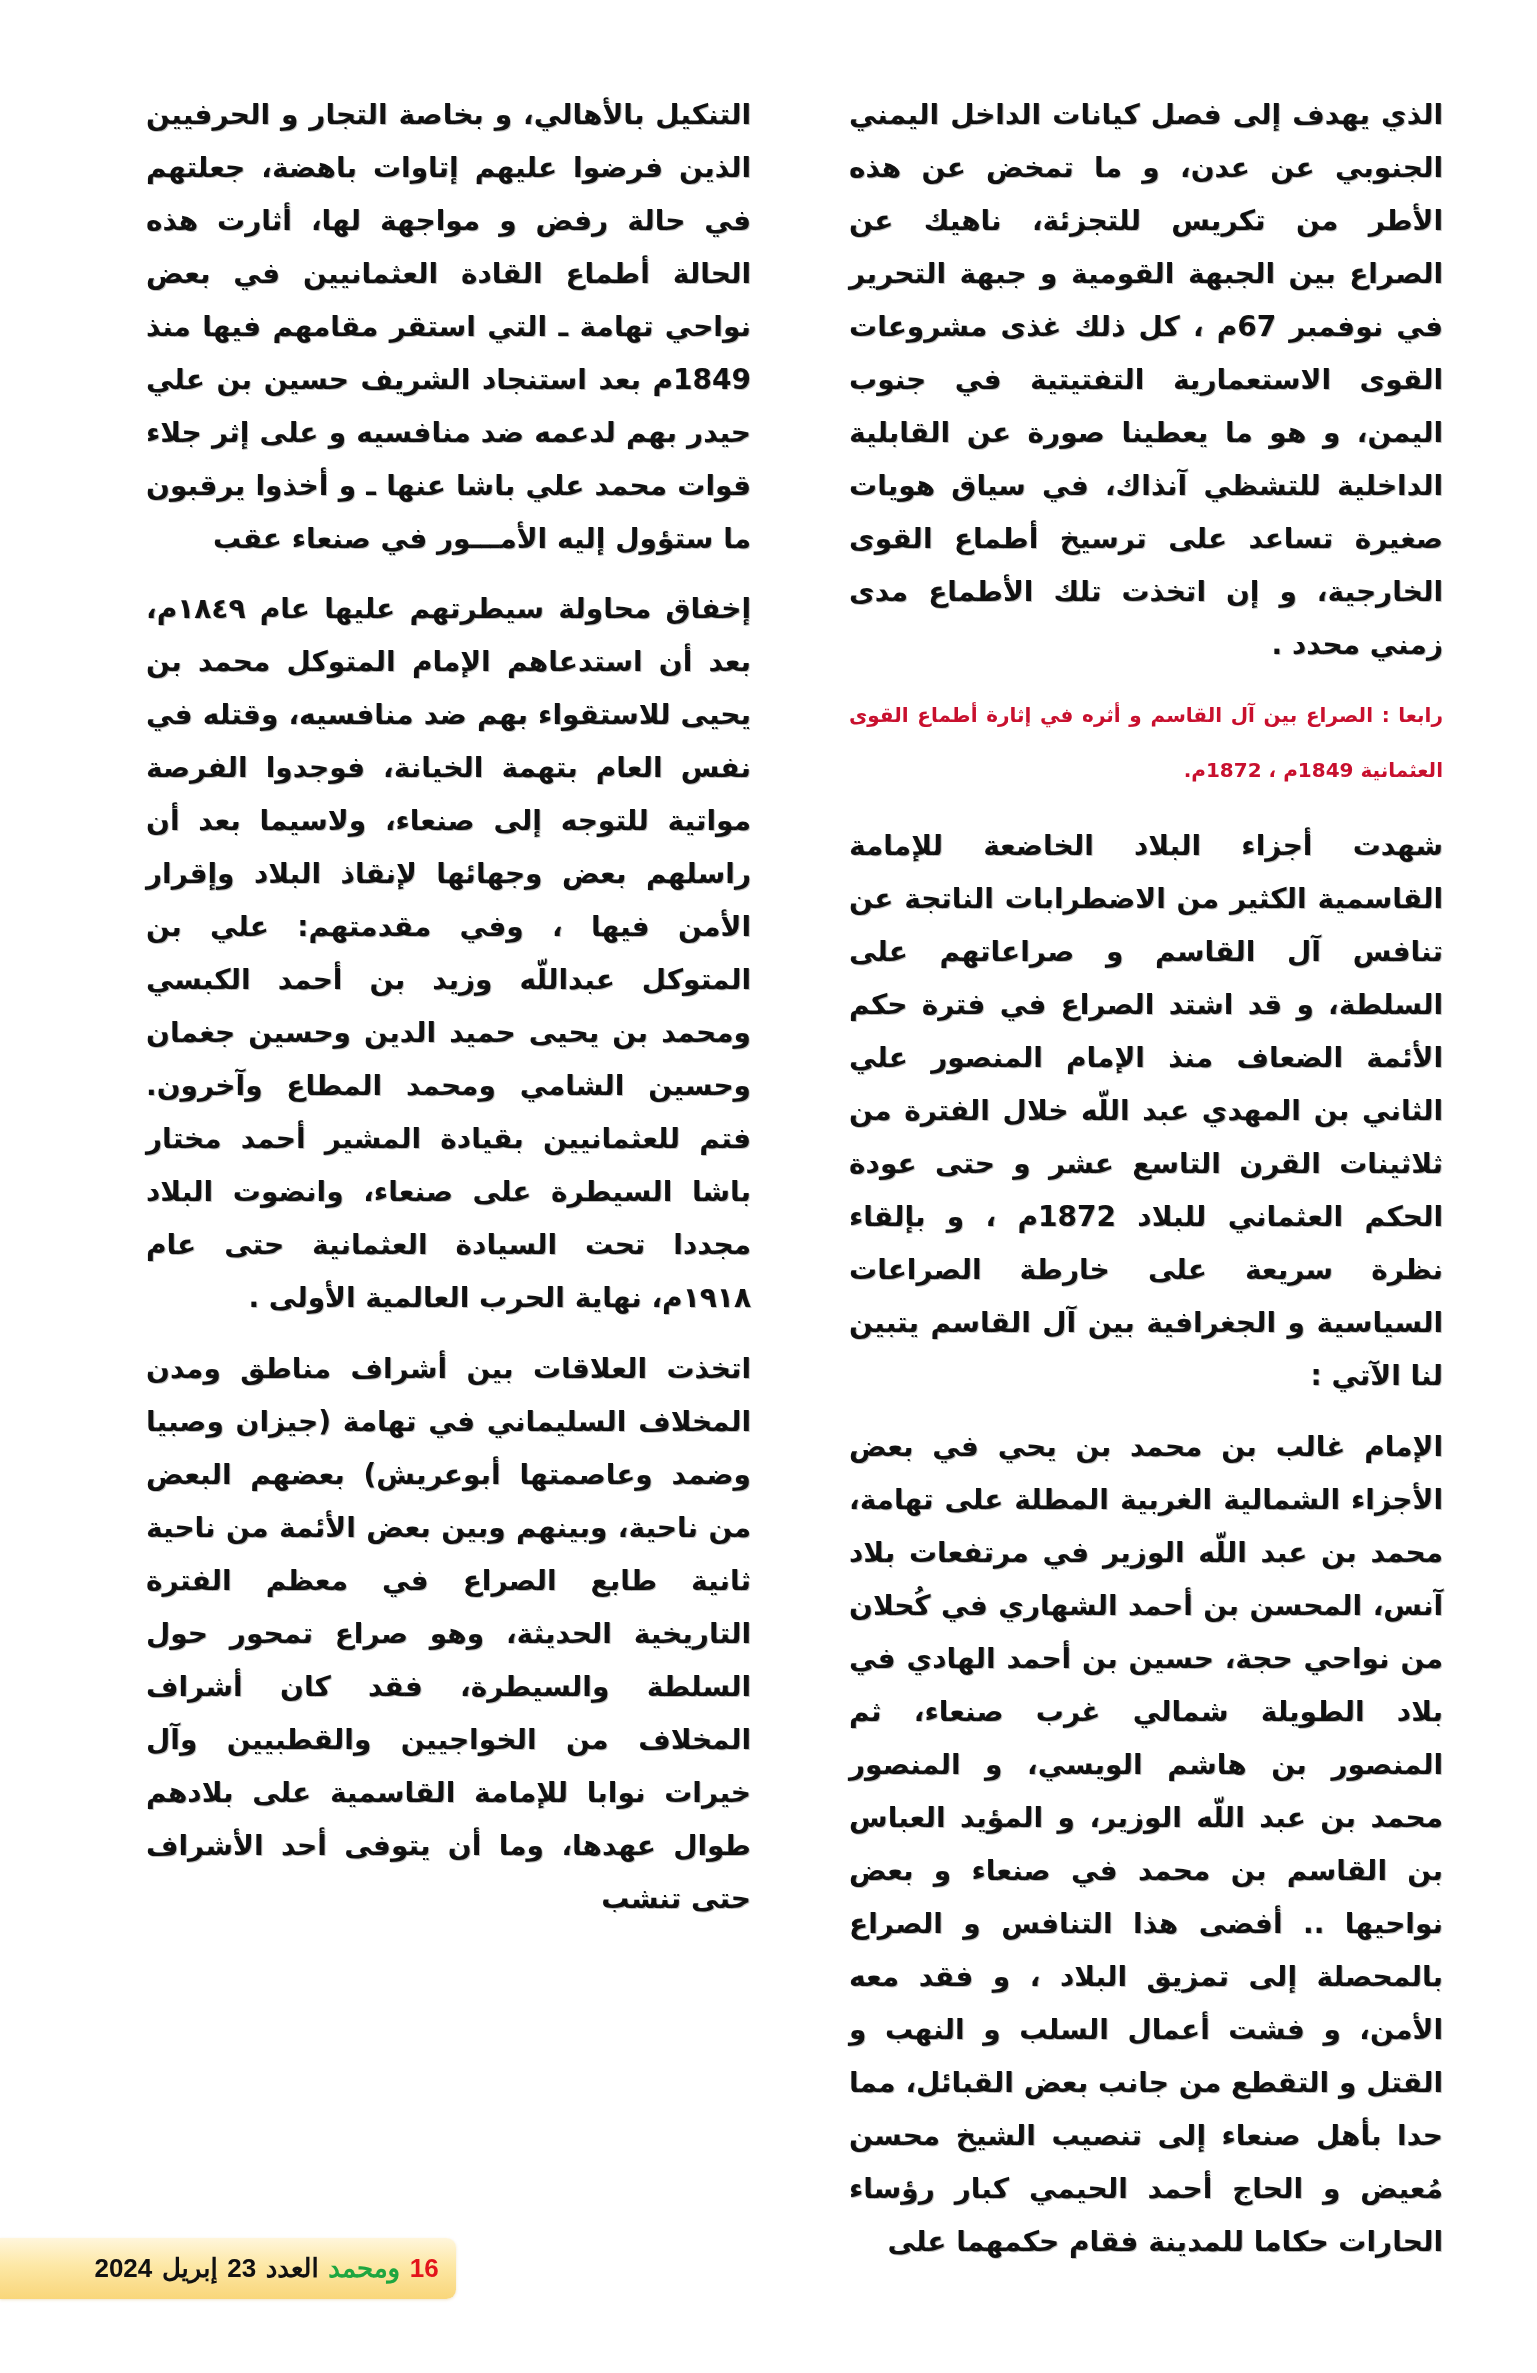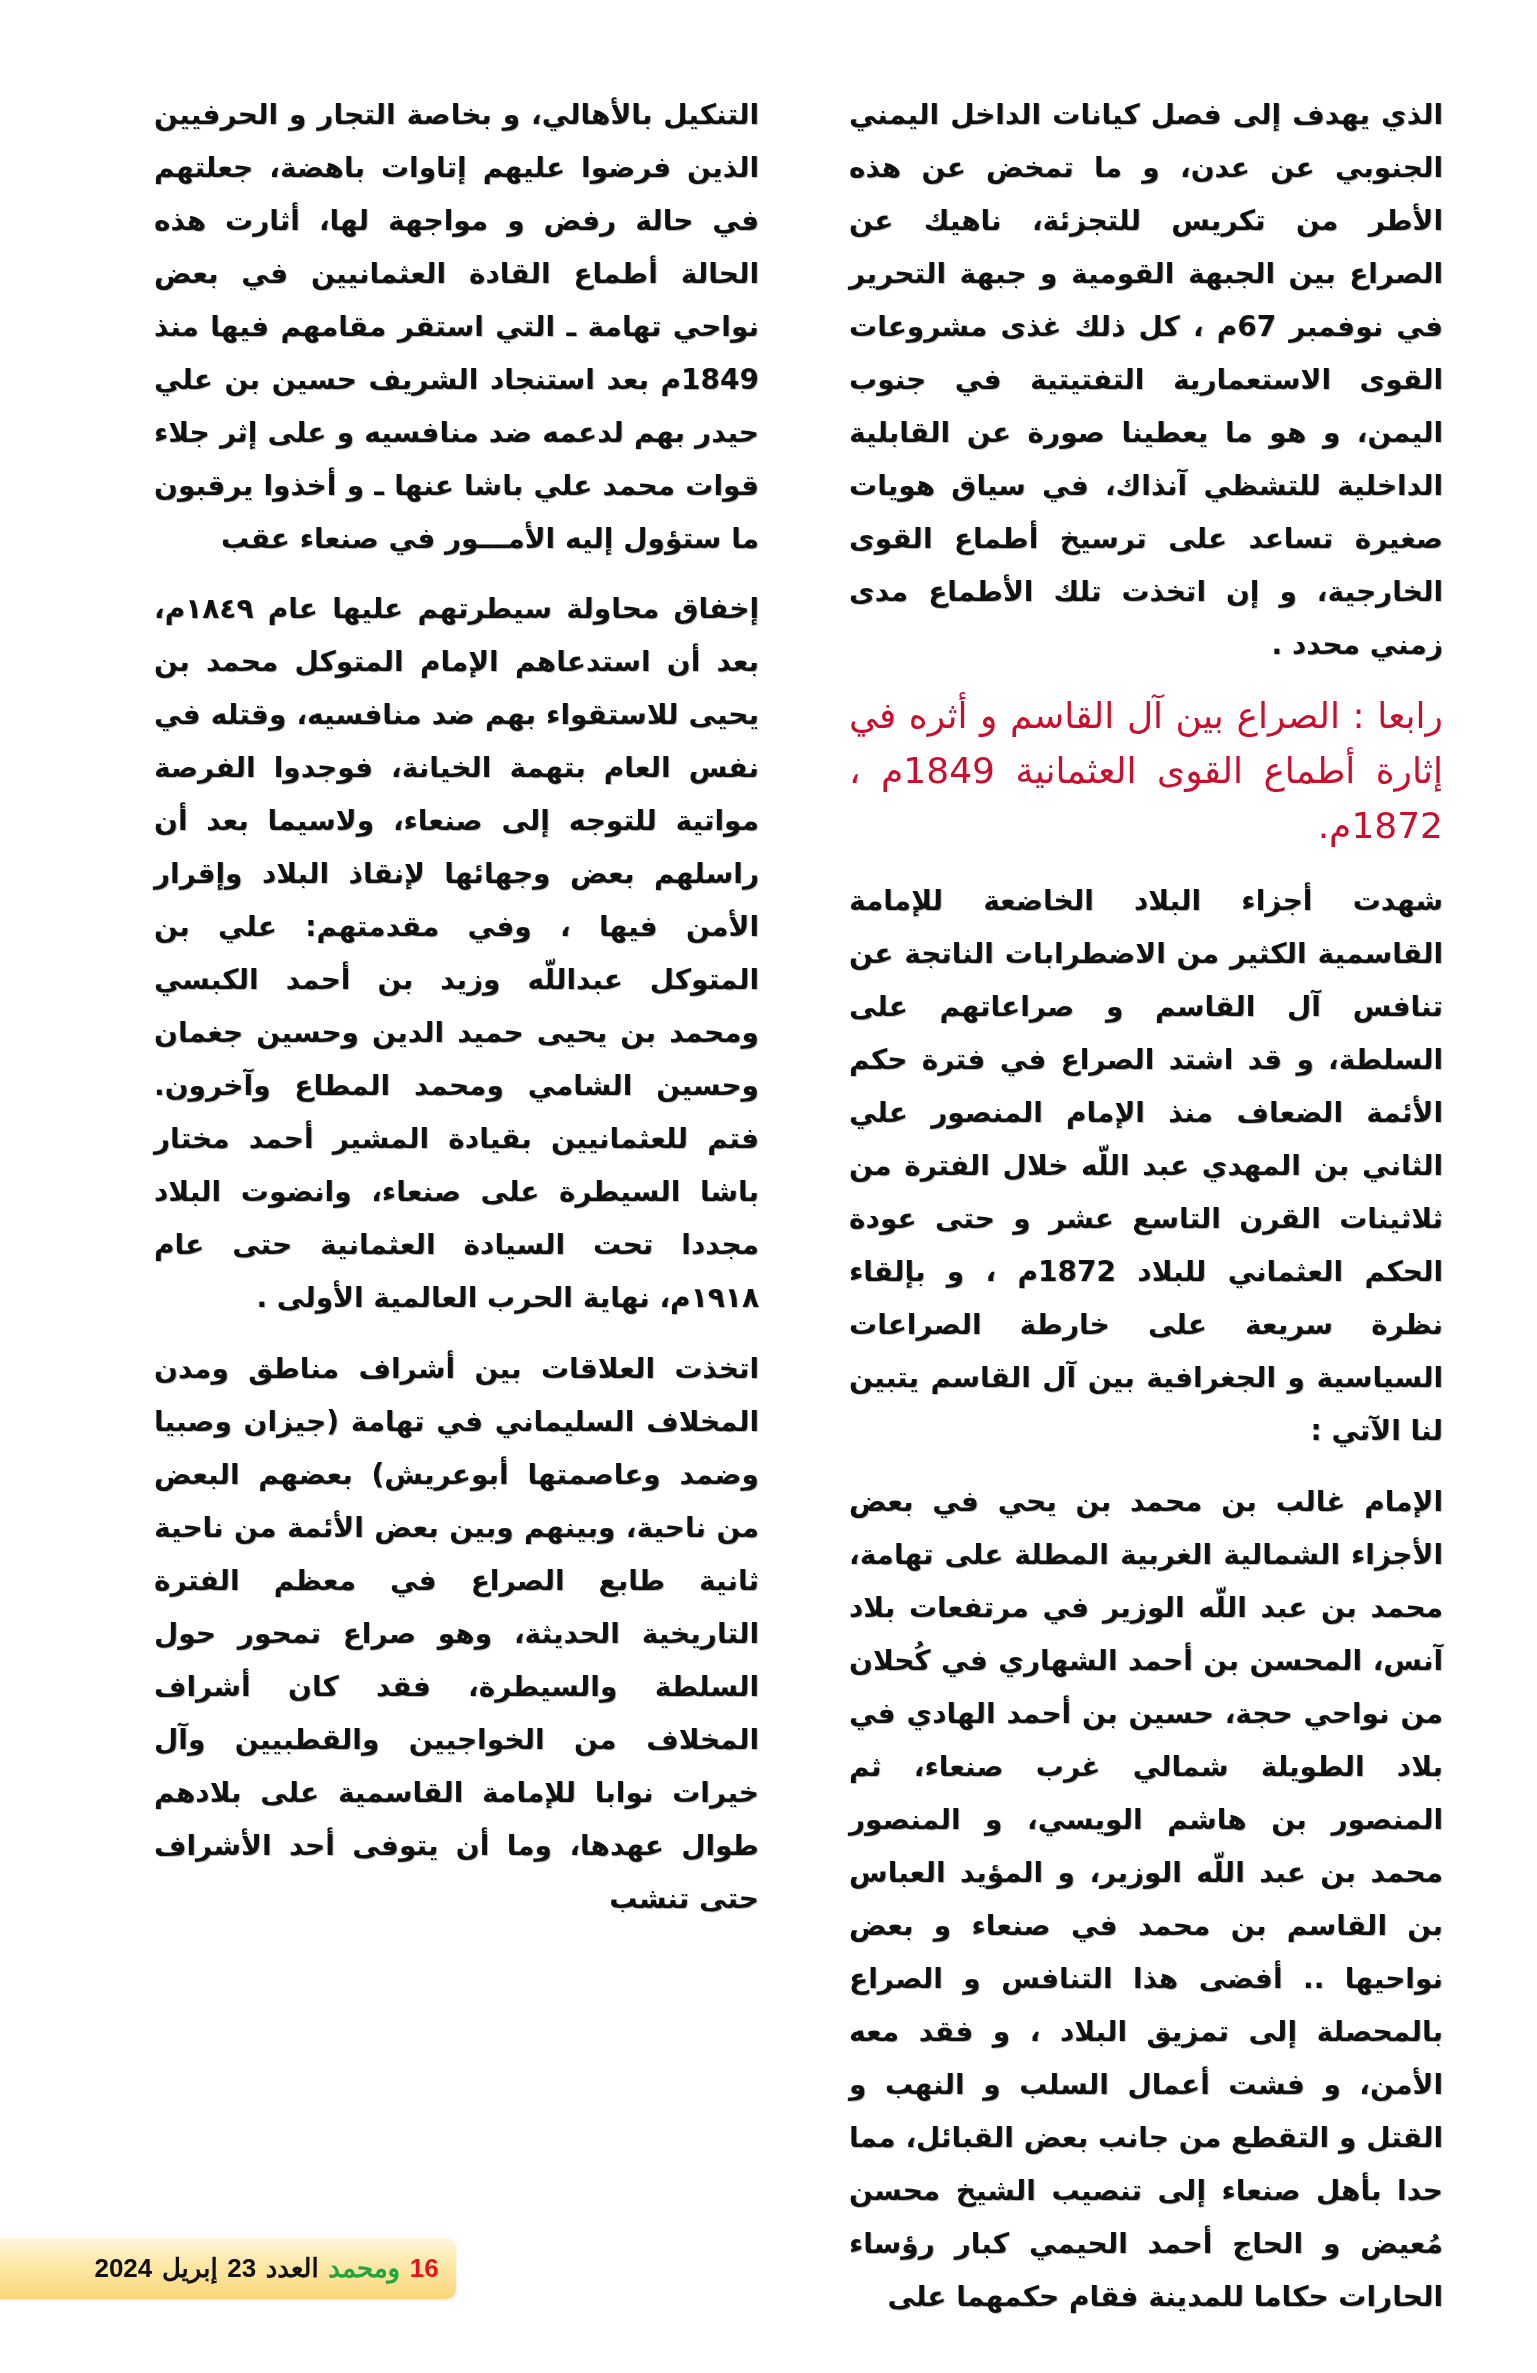--- a/index.html
+++ b/index.html
@@ -17,35 +17,35 @@
       width: 1537px; height: 2374px;
     }
     .column {
       position: absolute;
       top: 88px;
       direction: rtl;
       text-align: justify;
       text-align-last: right;
     }
     .col-right { left: 813px; width: 594px; margin-left: 36px; }
-    .col-left  { left: 154px; width: 605px; }
+    .col-left  { left: 146px; width: 605px; }
 
     .para {
       margin: 0 0 17.3px 0;
       font-size: 28px;
       line-height: 53px;
       font-weight: bold;
       color: #111111;
       text-shadow: 1px 1px 0 rgba(0,0,0,0.25);
     }
     .heading {
       margin: 5.8px 0 21px 0;
-      font-size: 36px;
+      font-size: 20px;
       line-height: 55px;
-      font-weight: normal;
+      font-weight: bold;
       color: #c8102e;
     }
     .col-left .heading { color: #e8141c; }
 
     .footer-bar {
       position: absolute;
       left: 0;
       top: 2238px;
       width: 456px;
       height: 61px;

